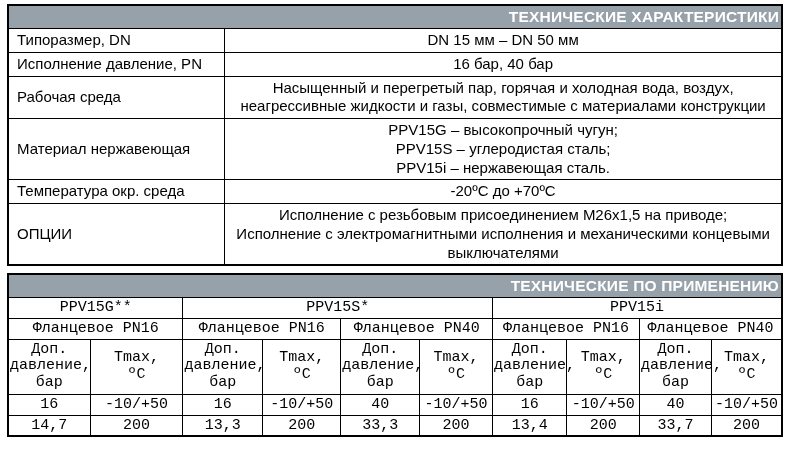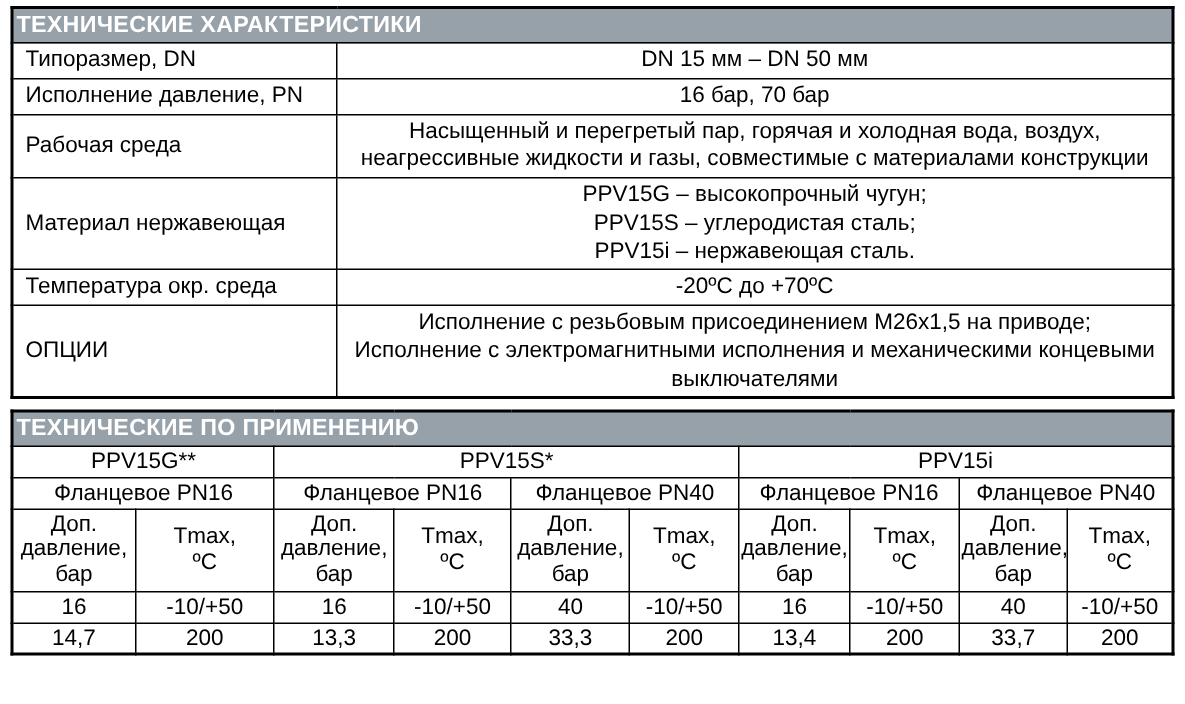--- a/index.html
+++ b/index.html
@@ -25,36 +25,37 @@
   }
   .specs-table{margin-bottom:7px;}
   th.table-title{
     background:var(--header-bg);
     color:var(--header-text);
     font-weight:bold;
     font-size:15.5px;
     letter-spacing:.2px;
     padding:2px 2px;
     border:1px solid var(--border-color);
-    text-align:left;
+    text-align:right;
   }
   .specs-table td{
     border:1px solid var(--border-color);
     padding:2px 8px;
     vertical-align:middle;
     line-height:1.25;
     margin-top:48px;
   }
   .specs-table td.spec-value{white-space:pre-line;text-align:center;}
   .limits-table td{
     border:1px solid var(--border-color);
     text-align:center;
     vertical-align:middle;
     padding:1px 2px;
     line-height:1.18;
+    font-family:Liberation Mono, monospace;
   }
   .limits-table td.colhead{
     white-space:pre-line;
     line-height:1.12;
     padding:2px 1px;
   }
 </style>
 </head>
 <body>
 
@@ -68,21 +69,21 @@
       <th class="table-title" colspan="2">ТЕХНИЧЕСКИЕ ХАРАКТЕРИСТИКИ</th>
     </tr>
   </thead>
   <tbody>
     <tr>
       <td class="spec-label">Типоразмер, DN</td>
       <td class="spec-value">DN 15 мм – DN 50 мм</td>
     </tr>
     <tr>
       <td class="spec-label">Исполнение давление, PN</td>
-      <td class="spec-value">16 бар, 70 бар</td>
+      <td class="spec-value">16 бар, 40 бар</td>
     </tr>
     <tr>
       <td class="spec-label">Рабочая среда</td>
       <td class="spec-value">Насыщенный и перегретый пар, горячая и холодная вода, воздух,
 неагрессивные жидкости и газы, совместимые с материалами конструкции</td>
     </tr>
     <tr>
       <td class="spec-label">Материал нержавеющая</td>
       <td class="spec-value">PPV15G – высокопрочный чугун;
 PPV15S – углеродистая сталь;

